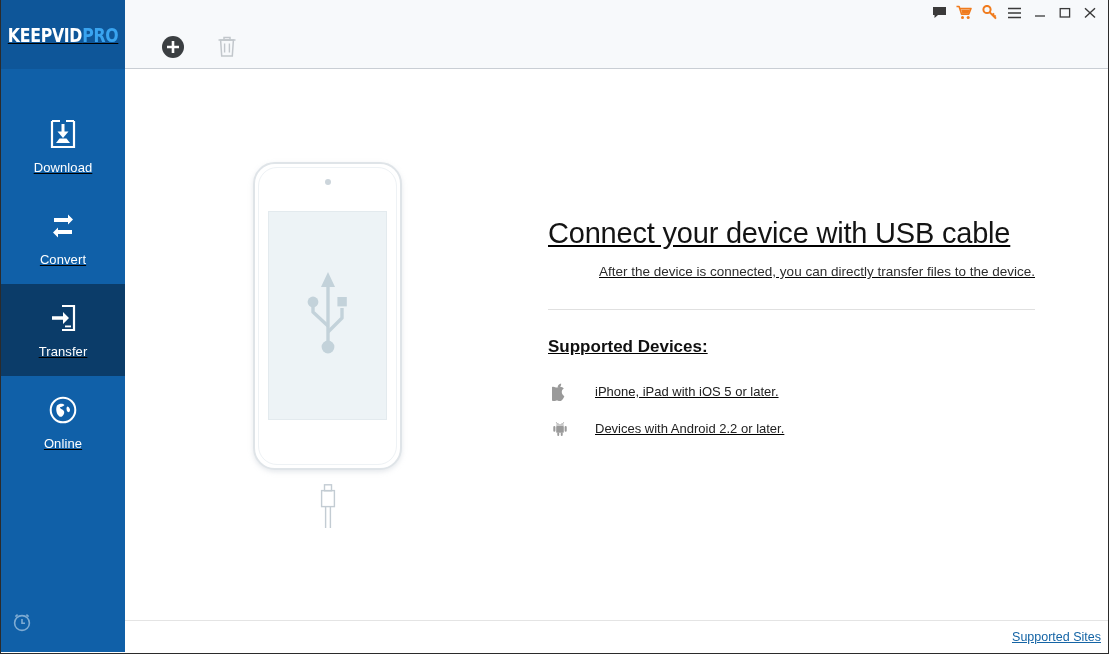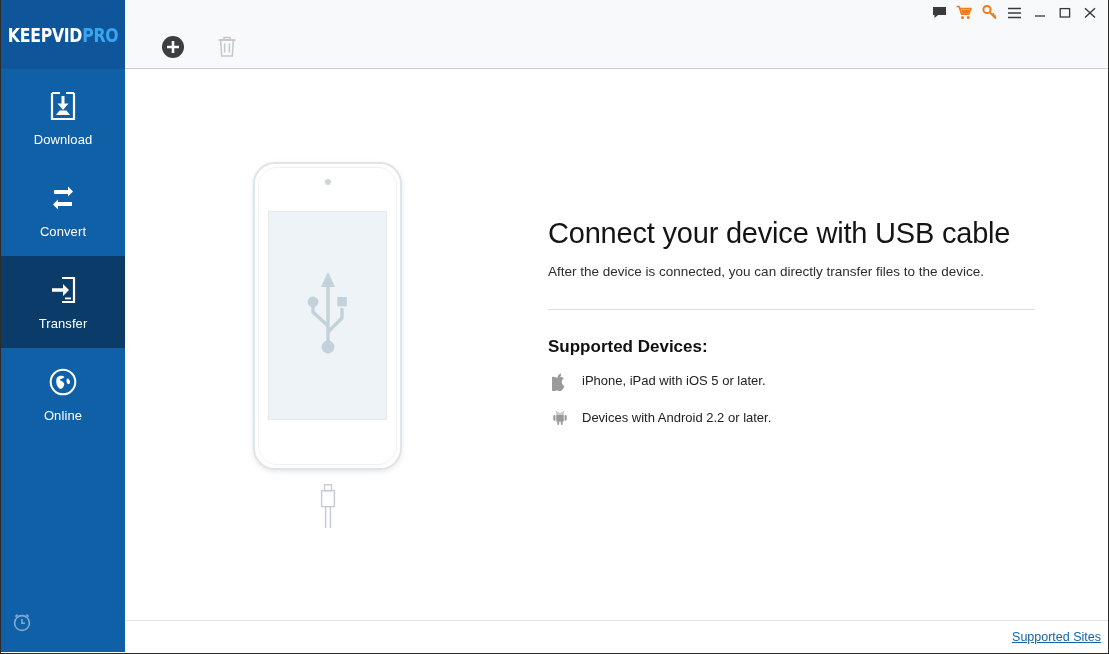--- a/index.html
+++ b/index.html
@@ -9,20 +9,21 @@
     background: #ffffff;
     overflow: hidden;
   }
   #app {
     position: relative;
     width: 1109px; height: 654px;
     background: #ffffff;
     display: flex;
     border: 1px solid #2b2b2b;
     border-top: none;
+    text-decoration: underline;
   }
 
   
   .sidebar {
     width: 124px;
     min-width: 124px;
     height: 652px;
     background: #1060a8;
     position: relative;
     display: flex;
@@ -40,21 +41,21 @@
     font-size: 19px;
     font-weight: bold;
     letter-spacing: -0.3px;
     font-family: "DejaVu Sans", sans-serif;
     font-stretch: condensed;
     transform: scaleX(0.92);
   }
   .logo-kv { color: #ffffff; }
   .logo-pro { color: #39a4f0; }
 
-  .nav { flex: 1; padding-top: 3px; }
+  .nav { flex: 1; padding-top: 31px; }
   .nav-item {
     height: 92px;
     display: flex;
     flex-direction: column;
     align-items: center;
     justify-content: center;
     gap: 9px;
     cursor: pointer;
   }
   .nav-item.active { background: #0b3c69; }
@@ -183,39 +184,40 @@
     font-size: 29px;
     color: #141414;
     font-weight: normal;
     letter-spacing: -0.2px;
     white-space: nowrap;
   }
   .subline {
     margin-top: 14px;
     font-size: 13.5px;
     color: #2d2d2d;
+    text-align: right;
   }
   .divider {
     margin-top: 30px;
     width: 487px;
     height: 1px;
     background: #e0e0e0;
   }
   .supported-title {
     margin-top: 27px;
     font-size: 17px;
     font-weight: bold;
     color: #101010;
   }
   .dev-list { margin-top: 16px; }
   .dev-row {
     display: flex;
-    align-items: flex-start;
+    align-items: center;
     height: 37px;
-    gap: 0;
+    gap: 13px;
   }
   .dev-ico {
     width: 34px;
     display: flex;
     justify-content: flex-start;
     padding-left: 4px;
   }
   .dev-text {
     font-size: 13px;
     color: #222222;

